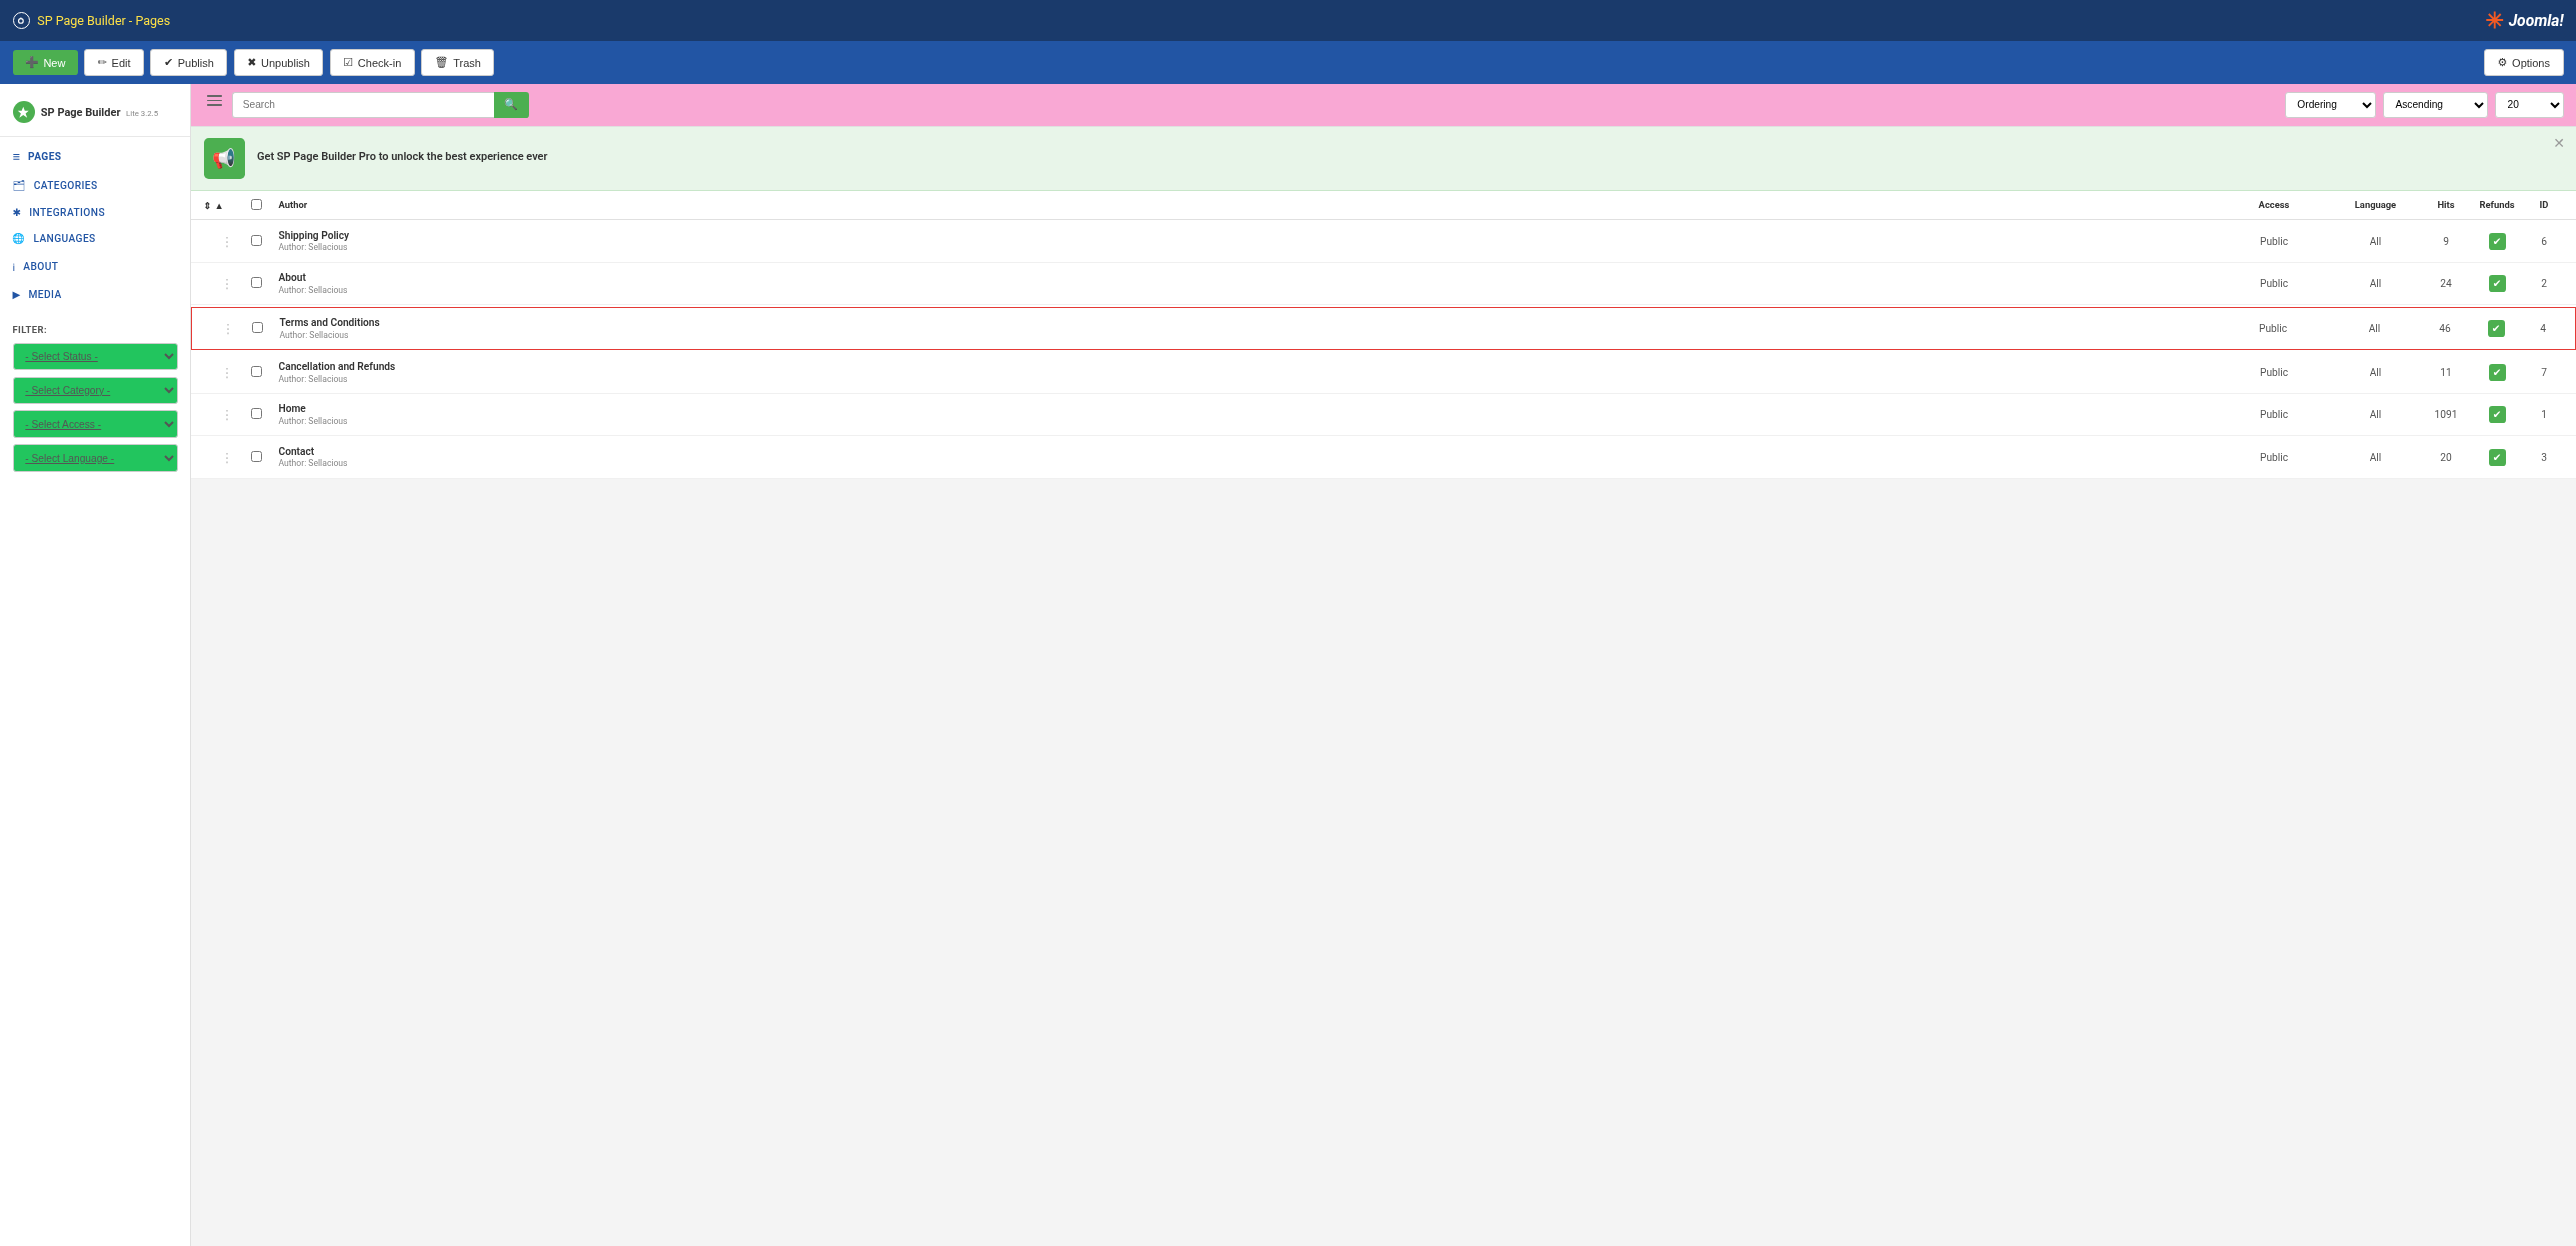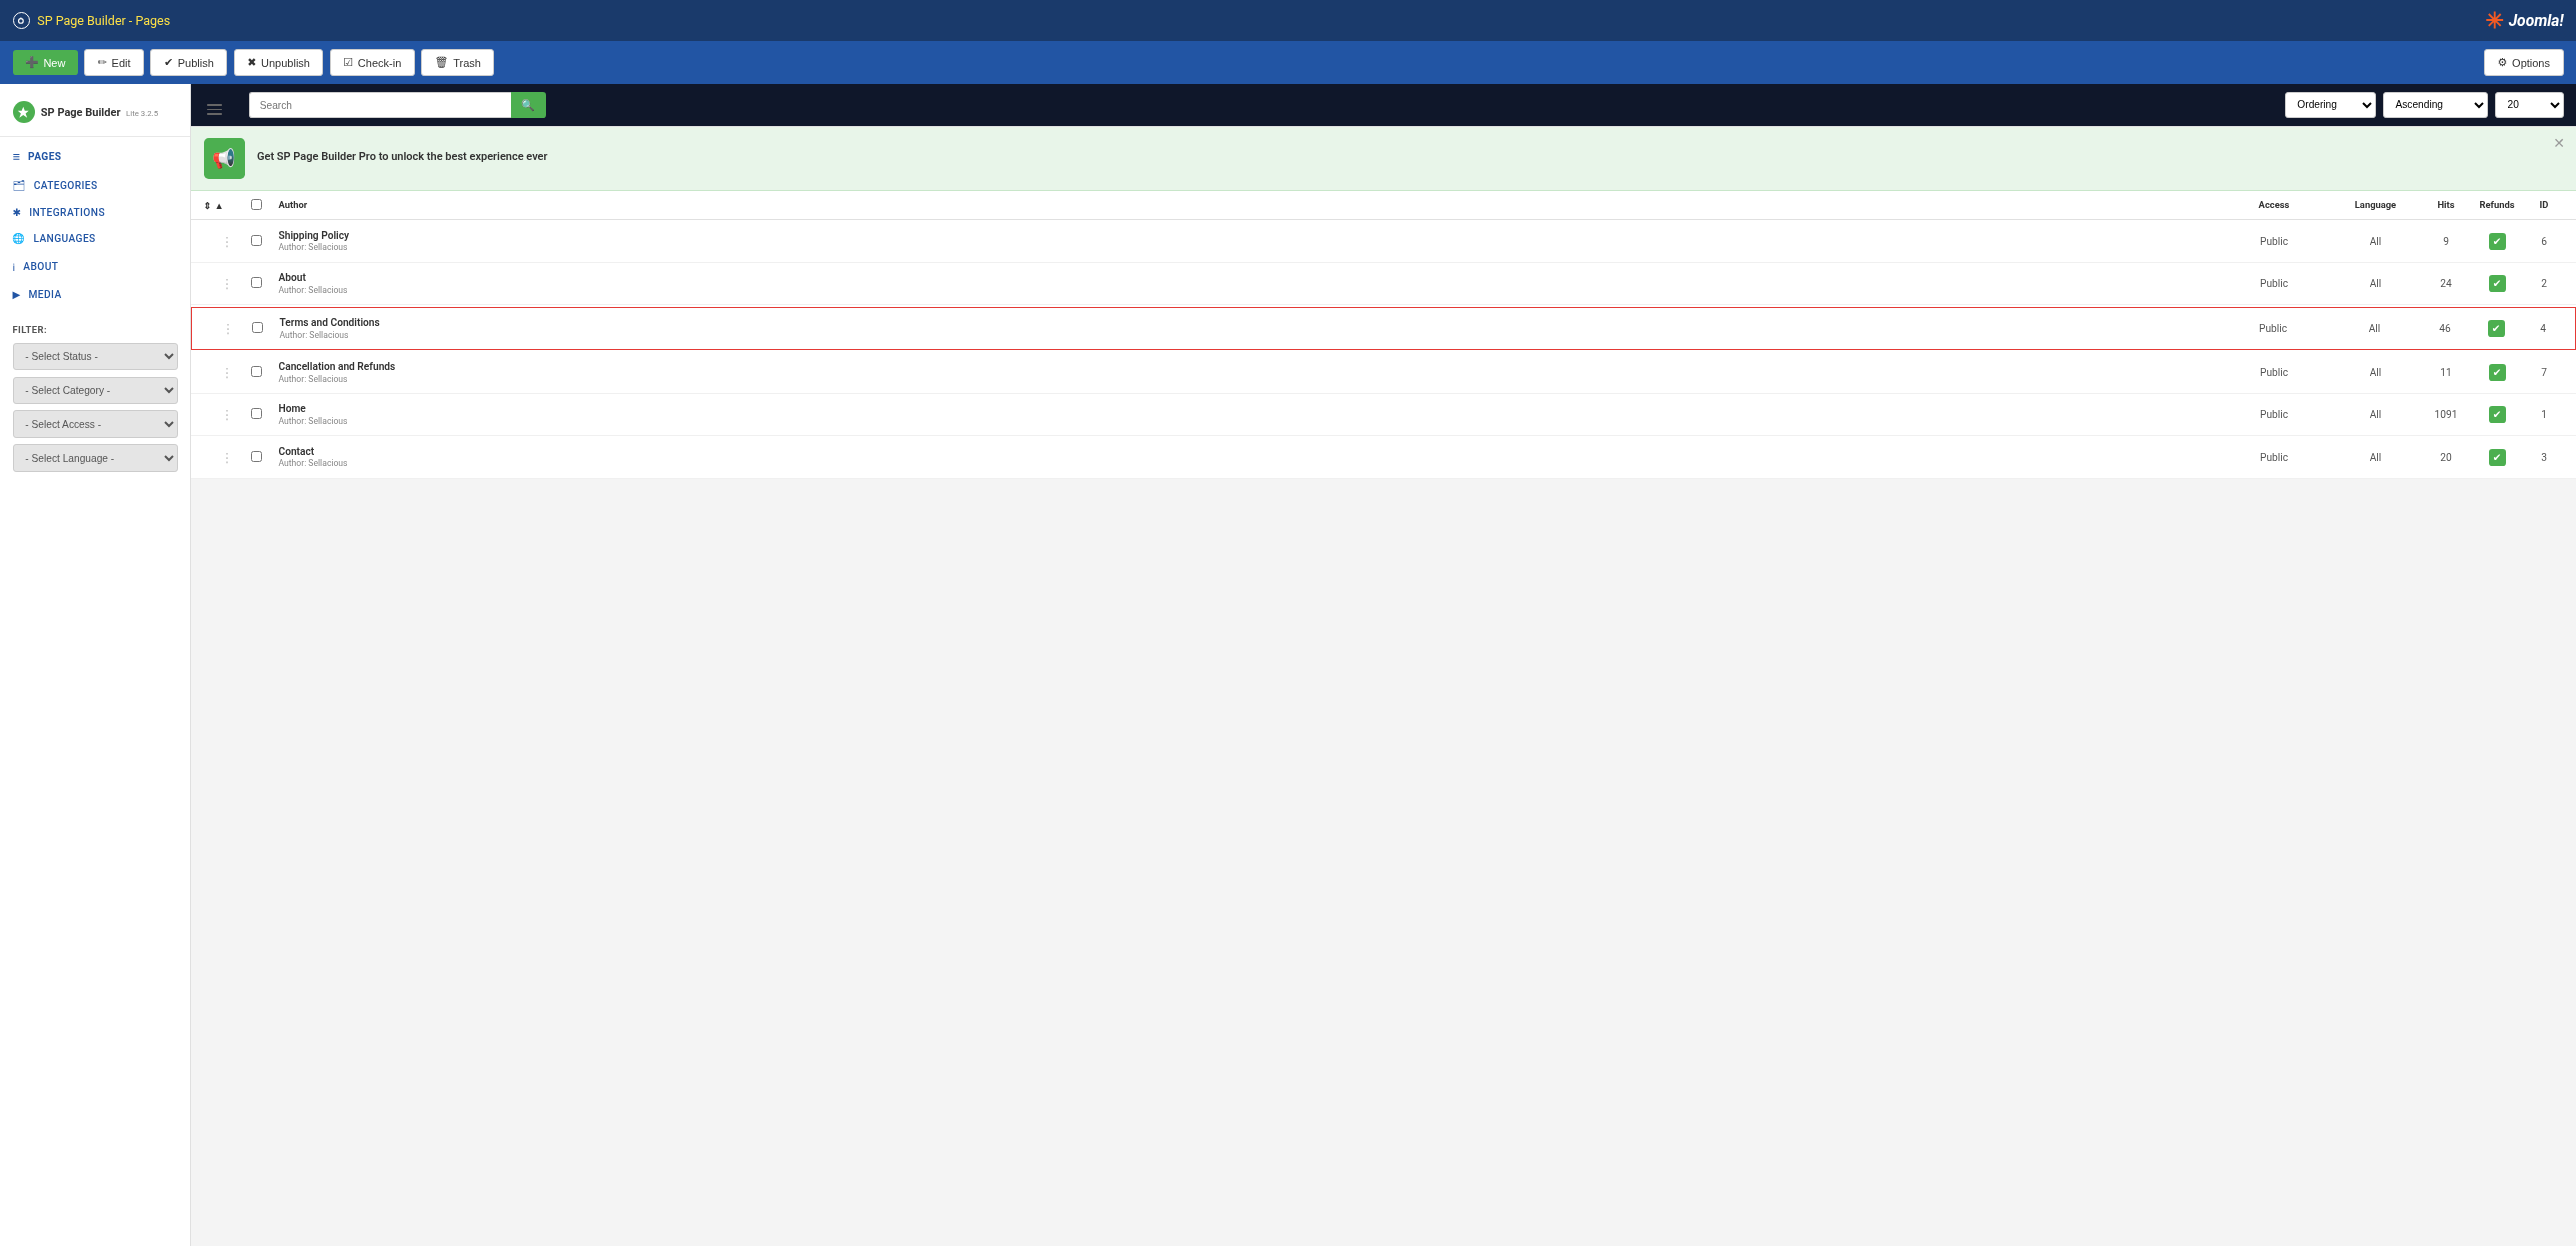--- a/index.html
+++ b/index.html
@@ -115,43 +115,44 @@
       color: #555;
       text-transform: uppercase;
       margin-bottom: 7.8px;
       letter-spacing: 0.4px;
     }
     .filter-select {
       width: 100%;
       padding: 6.3px 7.8px;
       border: 0.8px solid #ccc;
       border-radius: 3.1px;
-      background: #e5e5e5;
+      background: #22c55e;
       font-size: 10.2px;
       color: #555;
       margin-bottom: 6.3px;
       appearance: auto;
       cursor: pointer;
+      text-decoration: underline;
     }
 
     
     .content-area {
       flex: 1;
       background: #f4f4f4;
       overflow: auto;
     }
 
     
     .content-toolbar {
-      background: #0f172a;
+      background: #f9a8d4;
       border-bottom: 0.8px solid #e0e0e0;
       padding: 7.8px 12.5px;
       display: flex;
-      align-items: flex-end;
-      gap: 24px;
+      align-items: flex-start;
+      gap: 7px;
     }
     .hamburger-btn {
       background: none; border: none; cursor: pointer;
       display: flex; flex-direction: column; gap: 3.1px; padding: 3.1px;
     }
     .hamburger-btn span {
       display: block; width: 15.6px; height: 1.6px; background: #666; border-radius: 0.8px;
     }
     .search-wrap {
       display: flex; flex: 1; max-width: 297px;

